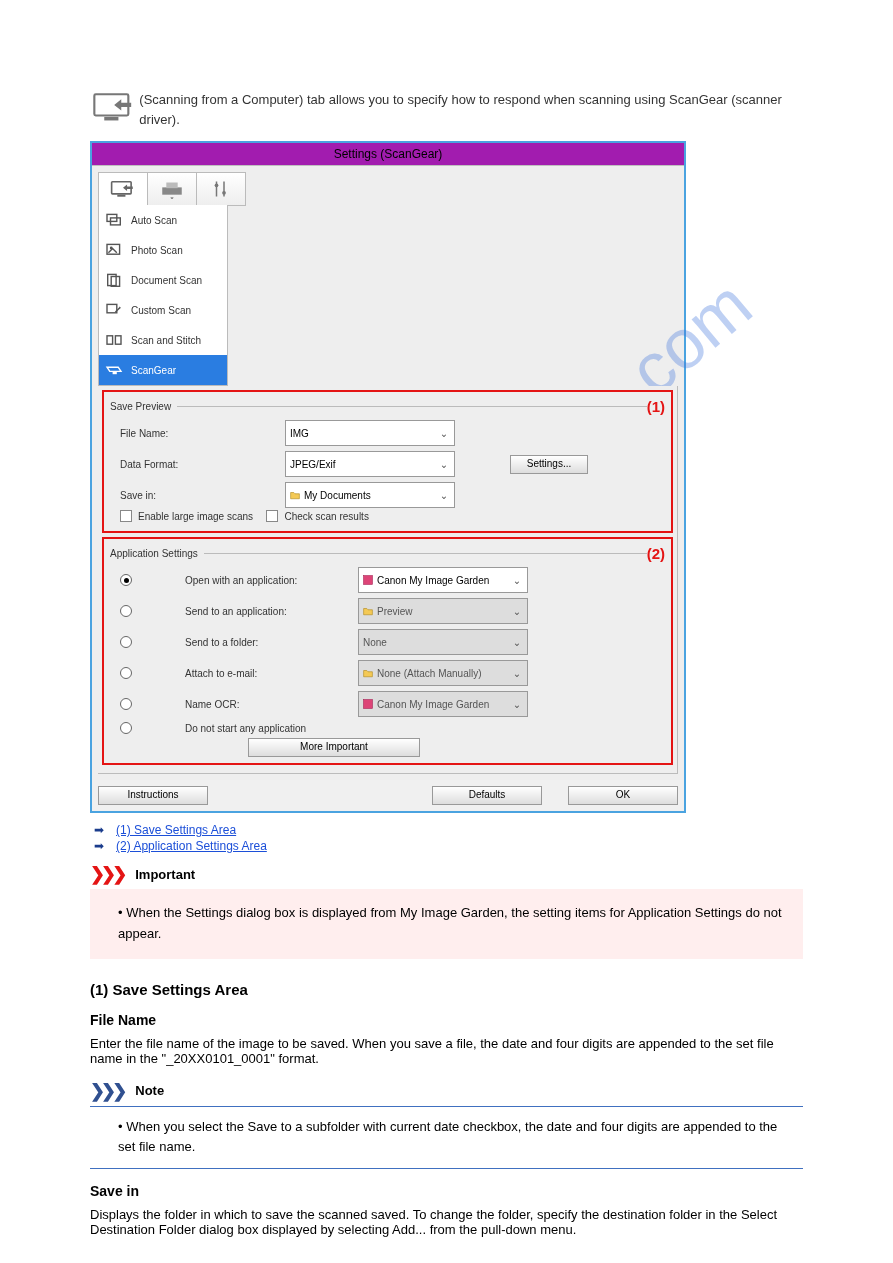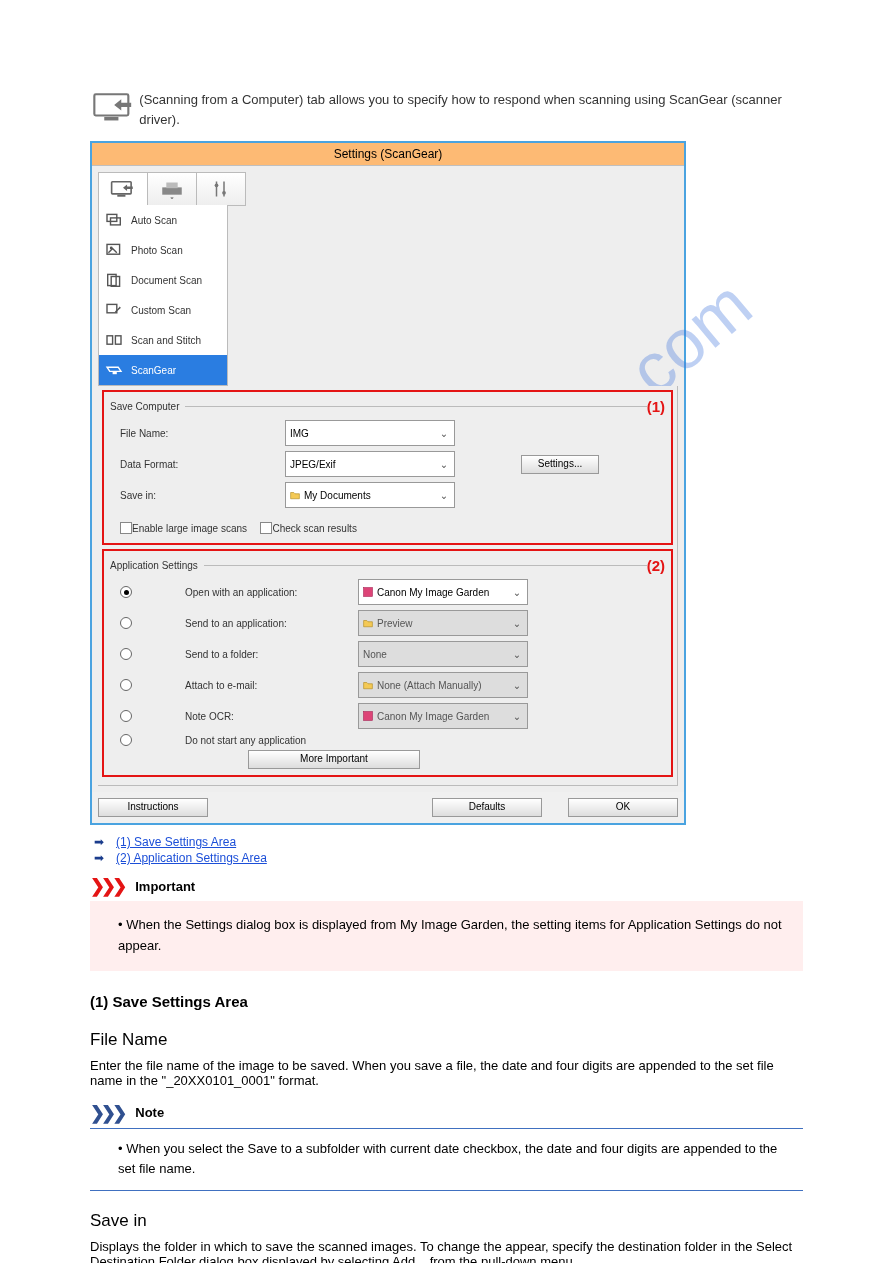--- a/index.html
+++ b/index.html
@@ -20,21 +20,21 @@
     border: 2px solid #4aa3e0;
     background: #f0f0f0;
     margin: 12px 0 10px 0;
     width: 596px;
     box-sizing:border-box;
   }
   .dialog-title {
     text-align:center;
     font-size:12px;
     padding:4px 0;
-    background:#fdba74;
+    background:#a21caf;
     border-bottom:1px solid #bfbfbf;
   }
   .dialog-body { background:#eeeeee; padding:6px; }
   .tabs-row { display:flex; gap:0; }
   .tab-btn {
     width:48px; height:32px;
     border:1px solid #bbb;
     background:linear-gradient(#fff,#eee);
     display:flex; align-items:center; justify-content:center;
     margin-right:-1px;
@@ -68,26 +68,26 @@
     width:170px; height:16px;
     border:1px solid #999; background:#fff;
     font-size:10px; display:flex; align-items:center;
     padding:12px 4px; box-sizing:border-box; gap:4px;
   }
   .form-select.disabled { background:#ddd; color:#555; }
   .form-select .chev {
     margin-left:auto; width:12px; text-align:center; color:#555;
   }
   .mini-icon { width:10px; height:10px; display:inline-block; }
-  .chk { display:inline-flex; align-items:center; font-size:10px; margin:14px 0 0 10px; color:#333;}
+  .chk { display:inline-flex; align-items:center; gap:6px; font-size:10px; margin:2px 0 0 10px; color:#333;}
   .chkbox { width:10px; height:10px; border:1px solid #888; background:#fff; }
   .radbox { width:10px; height:10px; border:1px solid #666; border-radius:50%; background:#fff; display:inline-flex; align-items:center; justify-content:center; }
   .radbox .dot { width:5px; height:5px; border-radius:50%; background:#000; }
   .btn-settings {
-    width:76px; height:17px; margin-left:19px;
+    width:76px; height:17px; margin-left:8px;
     border:1px solid #999; background:linear-gradient(#fff,#ddd);
     font-size:10px; text-align:center; line-height:15px;
   }
   .more-func-btn {
     width:170px; height:17px; margin:4px 0 0 138px;
     border:1px solid #999; background:linear-gradient(#fff,#ddd);
     font-size:10px; text-align:center; line-height:15px;
   }
   .dialog-footer { display:flex; gap:26px; padding:6px; }
   .footer-btn {
@@ -102,21 +102,21 @@
   .b-link { color:#1c4fd8; text-decoration:underline; }
   .imp-block { margin-top:10px; }
   .imp-head { display:flex; align-items:center; gap:2px; }
   .chev3 { color:#e41414; font-size:18px; font-weight:bold; letter-spacing:-4px; }
   .pink-box { background:#fee; margin-top:4px; padding:14px 10px 14px 28px; font-size:13px; line-height:1.6; }
   .h2 { font-size:15px; font-weight:bold; margin:22px 0 6px 0; }
   .desc { font-size:13px; margin:8px 0; }
   .note-block { margin-top:14px; }
   .chev3b { color:#305090; font-size:18px; font-weight:bold; letter-spacing:-4px; }
   .blue-box { border-top:1px solid #4070c0; border-bottom:1px solid #4070c0; margin-top:4px; padding:10px 10px 10px 28px; font-size:13px; line-height:1.6;}
-  .field-term { font-weight:normal; font-size:17px; margin:20px 0 4px 0;}
+  .field-term { font-weight:bold; font-size:14px; margin:14px 0 4px 0;}
   .pagenum { text-align:right; font-size:12px; color:#000; margin-top:24px; }
   .watermark {
     position:absolute;
     left:260px; top:430px;
     pointer-events:none;
     font-size:70px;
     color:rgba(70,120,220,0.35);
     font-weight:500;
     transform:rotate(-40deg);
     font-family:Arial,sans-serif;
@@ -213,21 +213,21 @@
                 <rect x="10" y="12" width="6" height="4" fill="#fff"></rect>
               </svg>
             <span>ScanGear</span>
           </div>
         </div>
 
         <div class="right-pane">
 
           <div class="section-frame">
             <div class="section-label-row">
-              <span class="section-label">Save Computer</span>
+              <span class="section-label">Save Preview</span>
               <div class="section-hr"></div>
               <span class="section-num">(1)</span>
             </div>
             <div class="form-row">
               <span class="form-label">File Name:</span>
               <div class="form-select">
                 <span>IMG</span>
                 <span class="chev">⌄</span>
               </div>
             </div>
@@ -304,21 +304,21 @@
               <div class="form-select disabled">
                 <svg class="mini-icon" viewBox="0 0 16 16">
                     <path d="M1 4 L6 4 L8 6 L15 6 L15 14 L1 14 Z" fill="#f4c955" stroke="#b08a20"></path>
                   </svg>
                 <span>None (Attach Manually)</span>
                 <span class="chev">⌄</span>
               </div>
             </div>
             <div class="form-row">
               <span class="radbox"></span>
-              <span class="form-radio-label" style="margin-left:6px">Note OCR:</span>
+              <span class="form-radio-label" style="margin-left:6px">Name OCR:</span>
               <div class="form-select disabled">
                 <svg class="mini-icon" viewBox="0 0 16 16">
                     <rect x="1" y="1" width="14" height="14" fill="#d47" stroke="#a25"></rect>
                   </svg>
                 <span>Canon My Image Garden</span>
                 <span class="chev">⌄</span>
               </div>
             </div>
             <div class="form-row">
               <span class="radbox"></span>
@@ -368,16 +368,16 @@
     <div class="imp-head">
       <span class="chev3b">❯❯❯</span>
       <span style="font-weight:bold; font-size:13px; margin-left:10px">Note</span>
     </div>
     <div class="blue-box">
       • <span>When you select the Save to a subfolder with current date checkbox, the date and four digits are appended to the set file name.</span>
     </div>
   </div>
 
   <div class="field-term">Save in</div>
-  <div class="desc">Displays the folder in which to save the scanned images. To change the appear, specify the destination folder in the Select Destination Folder dialog box displayed by selecting Add... from the pull-down menu.</div>
+  <div class="desc">Displays the folder in which to save the scanned saved. To change the folder, specify the destination folder in the Select Destination Folder dialog box displayed by selecting Add... from the pull-down menu.</div>
 
 
 </div>
 
 </body></html>

